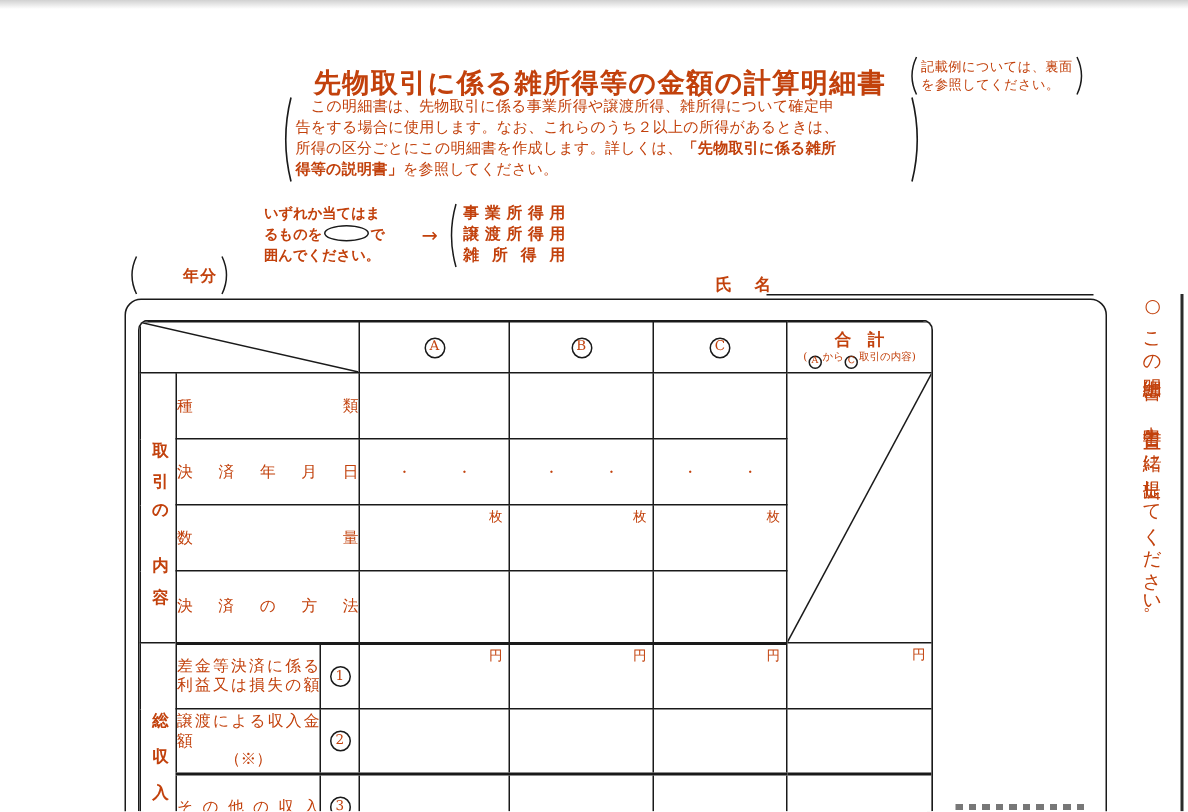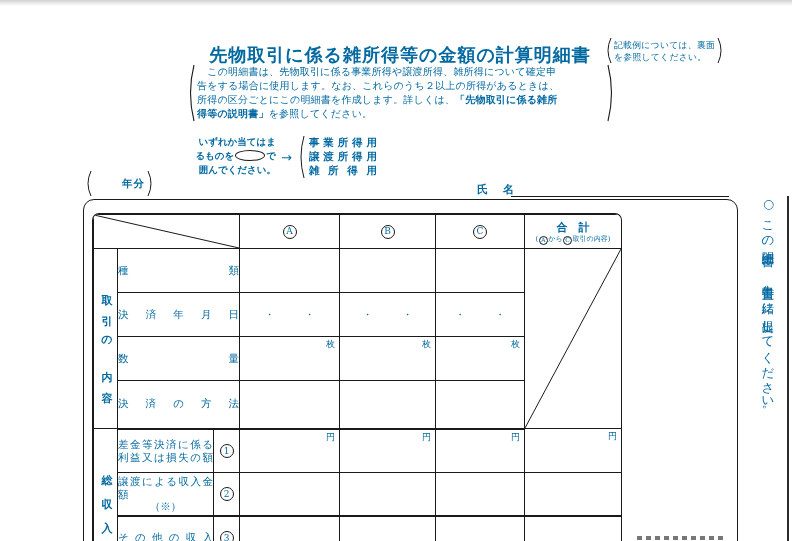--- a/index.html
+++ b/index.html
@@ -1,38 +1,38 @@
 <!DOCTYPE html>
 <html><head>
 <meta charset="utf-8">
 <style>
   * { margin:0; padding:0; box-sizing:border-box; }
   html,body { background:#fff; }
   .sheet {
     position:relative; width:792px; height:541px; overflow:hidden;
-    background:#ffffff; color:#0369a1;
+    background:#ffffff; color:#c2410c;
     font-family:"DejaVu Serif", serif;
   }
   .top-shade { position:absolute; top:0; left:0; right:0; height:6px;
     background:linear-gradient(#c2c2c2,#ffffff); opacity:.75; }
 
   
   .title { position:absolute; left:188px; top:43px; width:424px; text-align:center;
     font-family:"DejaVu Sans", sans-serif; font-weight:bold; font-size:18px; letter-spacing:1px; }
   .corner-note { position:absolute; left:604px; top:37px; display:flex; align-items:center; gap:2px; }
   .corner-note .txt { font-size:8.8px; line-height:12px; letter-spacing:.3px; }
   .desc { position:absolute; left:186px; top:64px; display:flex; align-items:center; gap:2px; }
   .desc .txt { width:408px; font-size:10px; line-height:14.2px; letter-spacing:.2px; }
   .desc b { font-weight:bold; }
   svg.pn { display:block; }
 
   
   .selector { position:absolute; left:176px; top:135px; display:flex; align-items:center; gap:4px; }
-  .sel-instr { font-family:Liberation Serif, serif; font-weight:bold;
-    font-size:9.5px; line-height:13.8px; width:100px;text-align:right; }
+  .sel-instr { font-family:Liberation Sans, sans-serif; font-weight:bold;
+    font-size:9.5px; line-height:13.8px; width:100px; }
   .oval { display:inline-block; width:30px; height:11px; border:1px solid #1a1a1a;
     border-radius:50%; vertical-align:-2px; margin:0 1px; }
   .sel-arrow { font-size:13px; font-family:"DejaVu Sans", sans-serif; padding:0 1px; }
   .sel-opts { display:flex; flex-direction:column; }
   .opt { width:68px; font-family:"DejaVu Sans", sans-serif; font-weight:bold; font-size:10.5px;
     line-height:13.8px; text-align:justify; text-align-last:justify; }
 
   
   .year { position:absolute; left:84px; top:170px; display:flex; align-items:center; }
   .year .gap { width:28px; }

